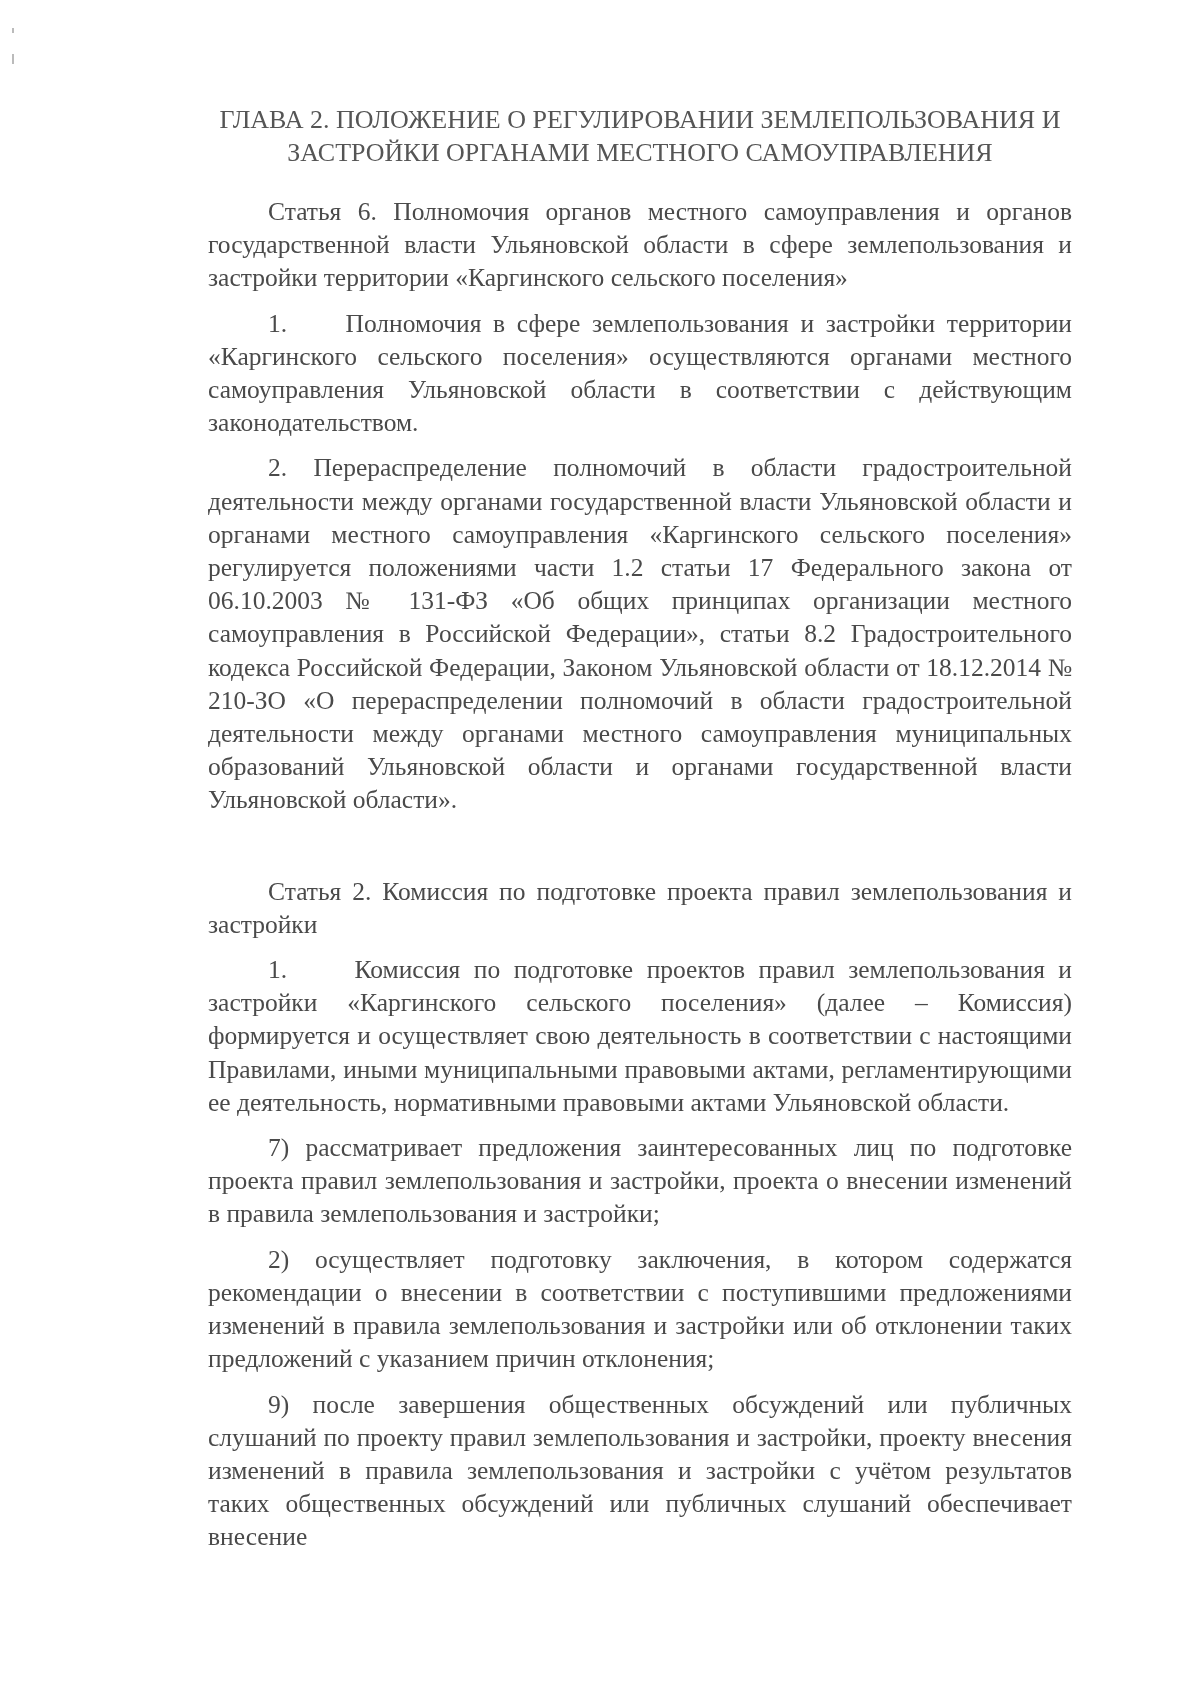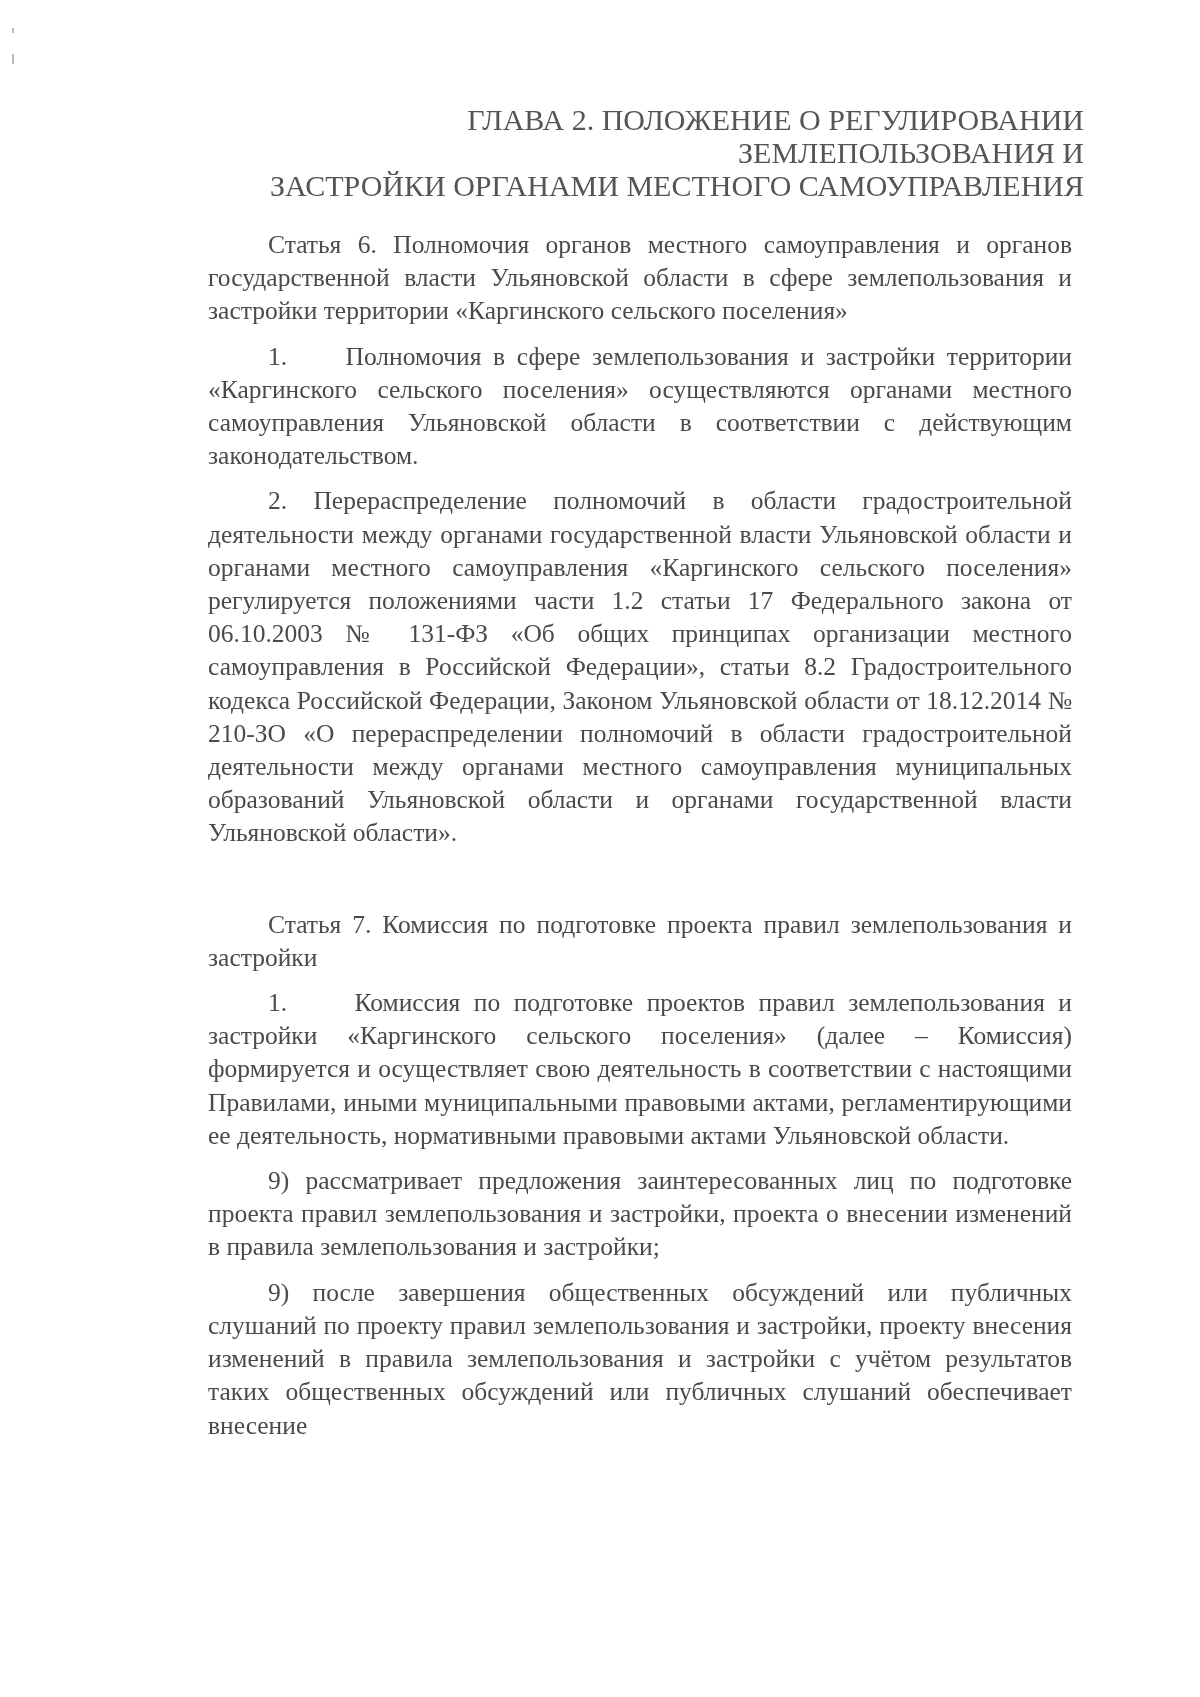--- a/index.html
+++ b/index.html
@@ -3,21 +3,21 @@
 <meta charset="utf-8">
 <style>
   html, body { margin:0; padding:0; background:#ffffff; }
   body { width:1200px; height:1697px; position:relative; overflow:hidden; }
   .page { position:absolute; left:0; top:0; width:1200px; height:1697px; background:#fff; }
   .content {
     position:absolute; left:196px; top:103px; width:888px;
     font-family:"Liberation Serif","DejaVu Serif",serif;
     color:#4a4a4a; font-size:25.5px; line-height:33.2px;
   }
-  .heading { text-align:right; font-size:30px; line-height:33px; color:#555; margin:0 0 26px 0; }
+  .heading { text-align:center; font-size:26px; line-height:33px; color:#555; margin:0 0 26px 0; }
   .heading span { display:block; }
   p { margin:12px; text-align:justify; text-align-last:left; }
   .ind { text-indent:60px; }
   .gap { height:34px; }
   .pageno { position:absolute; left:0; width:1200px; top:1575px; text-align:center;
     font-family:"Liberation Serif",serif; font-size:22px; color:#777; }
   .scanmark { position:absolute; left:12px; width:2px; background:#bbb; }
 </style>
 </head>
 <body>
@@ -31,19 +31,20 @@
       <span>ГЛАВА 2. ПОЛОЖЕНИЕ О РЕГУЛИРОВАНИИ ЗЕМЛЕПОЛЬЗОВАНИЯ И</span>
       <span>ЗАСТРОЙКИ ОРГАНАМИ МЕСТНОГО САМОУПРАВЛЕНИЯ</span>
     </div>
 
     <p class="ind">Статья 6. Полномочия органов местного самоуправления и органов государственной власти Ульяновской области в сфере землепользования и застройки территории «Каргинского сельского поселения»</p>
     <p class="ind">1.&nbsp;&nbsp;&nbsp;&nbsp;&nbsp;Полномочия в сфере землепользования и застройки территории «Каргинского сельского поселения» осуществляются органами местного самоуправления Ульяновской области в соответствии с действующим законодательством.</p>
     <p class="ind">2. Перераспределение полномочий в области градостроительной деятельности между органами государственной власти Ульяновской области и органами местного самоуправления «Каргинского сельского поселения» регулируется положениями части 1.2 статьи 17 Федерального закона от 06.10.2003 № 131-ФЗ «Об общих принципах организации местного самоуправления в Российской Федерации», статьи 8.2 Градостроительного кодекса Российской Федерации, Законом Ульяновской области от 18.12.2014 № 210-ЗО «О перераспределении полномочий в области градостроительной деятельности между органами местного самоуправления муниципальных образований Ульяновской области и органами государственной власти Ульяновской области».</p>
 
     <div class="gap"></div>
 
-    <p class="ind">Статья 7. Комиссия по подготовке проекта правил землепользования и застройки</p>
+    <p class="ind">Статья 2. Комиссия по подготовке проекта правил землепользования и застройки</p>
     <p class="ind">1.&nbsp;&nbsp;&nbsp;&nbsp;&nbsp;Комиссия по подготовке проектов правил землепользования и застройки «Каргинского сельского поселения» (далее – Комиссия) формируется и осуществляет свою деятельность в соответствии с настоящими Правилами, иными муниципальными правовыми актами, регламентирующими ее деятельность, нормативными правовыми актами Ульяновской области.</p>
-    <p class="ind">9) рассматривает предложения заинтересованных лиц по подготовке проекта правил землепользования и застройки, проекта о внесении изменений в правила землепользования и застройки;</p>
+    <p class="ind">7) рассматривает предложения заинтересованных лиц по подготовке проекта правил землепользования и застройки, проекта о внесении изменений в правила землепользования и застройки;</p>
+    <p class="ind">2) осуществляет подготовку заключения, в котором содержатся рекомендации о внесении в соответствии с поступившими предложениями изменений в правила землепользования и застройки или об отклонении таких предложений с указанием причин отклонения;</p>
     <p class="ind" style="text-align-last:justify;">9) после завершения общественных обсуждений или публичных слушаний по проекту правил землепользования и застройки, проекту внесения изменений в правила землепользования и застройки с учётом результатов таких общественных обсуждений или публичных слушаний обеспечивает внесение</p>
   </div>
 
 </div>
 
 </body></html>

